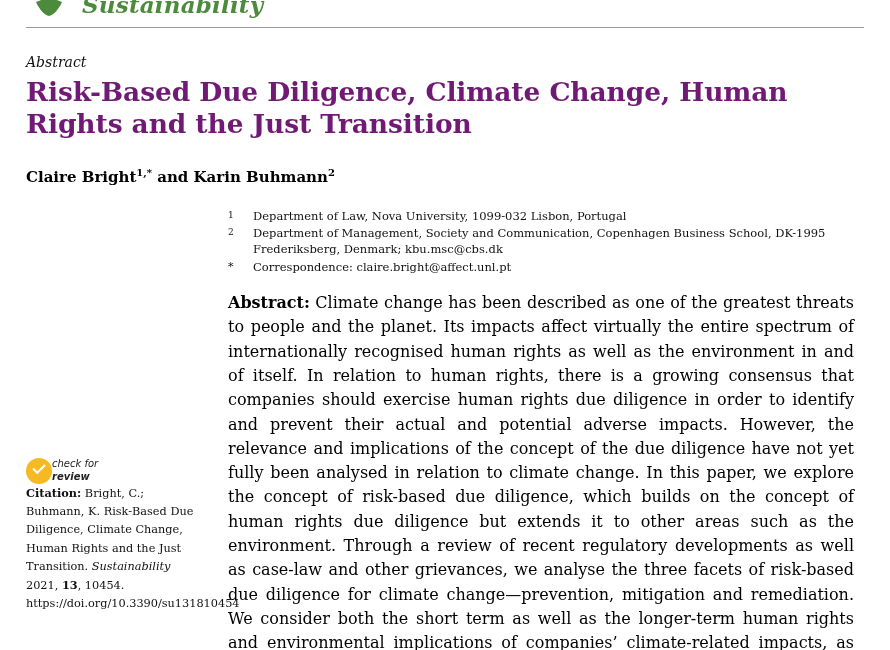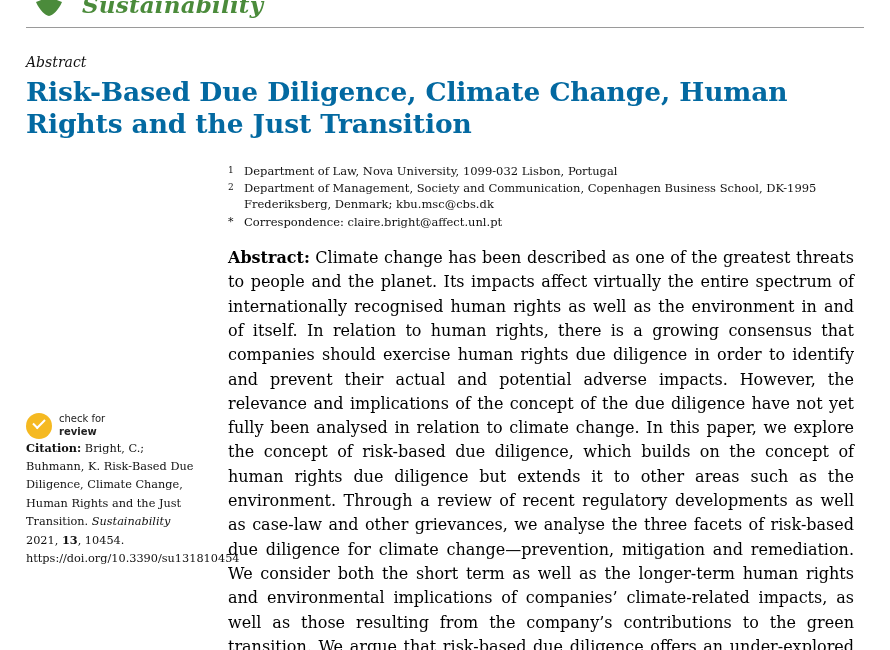--- a/index.html
+++ b/index.html
@@ -65,21 +65,21 @@
     color: #111;
     margin-bottom: 6px;
   }
   .paper-title {
     font-family: "DejaVu Serif", serif;
     font-weight: bold;
     font-size: 26.5px;
     line-height: 1.22;
     letter-spacing: -0.1px;
     margin: 0;
-    color: #0369a1;
+    color: #701a75;
   }
   .authors {
     font-family: "DejaVu Serif", serif;
     font-weight: bold;
     font-size: 15px;
     margin-top: 26px;
     color: #000;
   }
   .authors sup {
     font-size: 10px;
@@ -115,39 +115,40 @@
   .affil .mark {
     width: 16px;
     flex: 0 0 16px;
     font-size: 9px;
     padding-top: 1px;
   }
   .affil .mark.star {
     font-size: 11px;
     padding-top: 0;
   }
-  .affil .txt { flex: 1; }
+  .affil .txt { flex: 1; margin-left: 9px; }
 
   
   .abstract {
     margin-top: 16px;
     font-family: "DejaVu Serif", serif;
     font-size: 16px;
     line-height: 1.52;
     text-align: justify;
     color: #000;
   }
   .abstract b { font-weight: bold; }
 
   
   .updates {
     display: flex;
     align-items: center;
-    gap: 7px;
+    gap: 0;
     margin-top: 250px;
+    font-style: italic;
   }
   .updates .circle {
     width: 26px;
     height: 26px;
     border-radius: 50%;
     background: #f5b921;
     position: relative;
     flex: 0 0 26px;
   }
   .updates .circle:after {
@@ -193,20 +194,23 @@
     </span>
     <span class="journal-name">Sustainability</span>
   </div>
 
   <div class="rule"></div>
 </div>
 
 <div class="title-block">
   <div class="article-type">Abstract</div>
   <h1 class="paper-title">Risk-Based Due Diligence, Climate Change, Human Rights and the Just Transition</h1>
+  <div class="authors">
+    <span>Claire Bright<sup>1,*</sup> and Karin Buhmann<sup>2</sup></span>
+  </div>
 </div>
 
 <div class="body-wrap">
 
   <div class="left-col">
 
     <div class="updates">
       <span class="circle"></span>
       <span class="lines">
         <span>check for</span><br>

